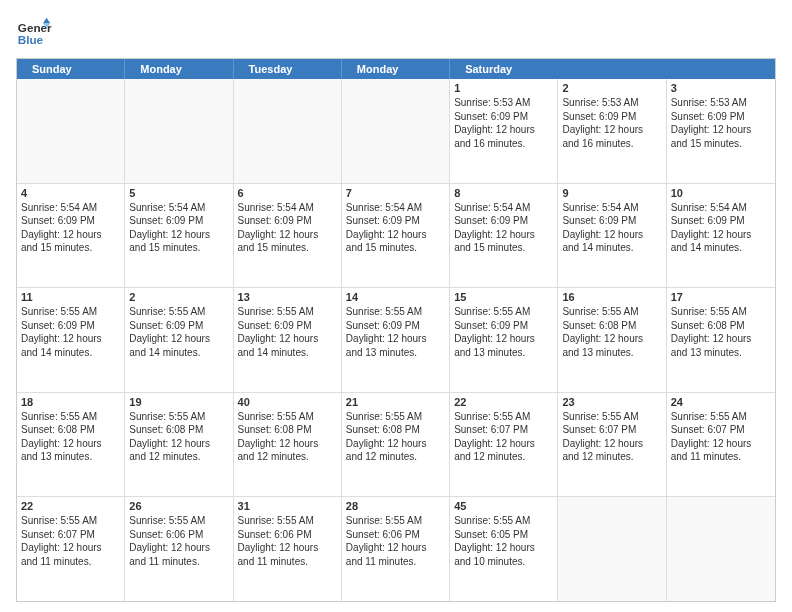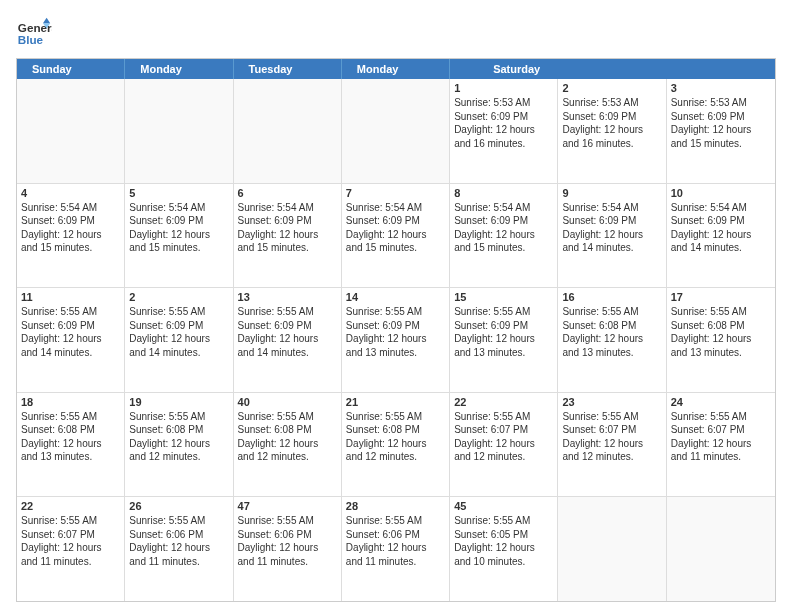--- a/index.html
+++ b/index.html
@@ -57,21 +57,21 @@
       background: #3a7abf;
     }
     .cal-header-cell {
       color: #fff;
       font-size: 11px;
       font-weight: bold;
       padding: 4px 15px;
       border-right: 1px solid #5a9ad0;
       text-align: left;
     }
-    .cal-header-cell:last-child { border-right: none; margin-left: 28px; }
+    .cal-header-cell:last-child { border-right: none; }
     .cal-body {
       flex: 1;
       display: flex;
       flex-direction: column;
     }
     .cal-row {
       display: grid;
       grid-template-columns: repeat(7, 1fr);
       flex: 1;
       border-top: 1px solid #ddd;
@@ -317,21 +317,21 @@
 and 11 minutes.</div>
           </div>
           <div class="cal-cell">
             <div class="day-num">26</div>
             <div class="cell-text" style="white-space: pre-line;">Sunrise: 5:55 AM
 Sunset: 6:06 PM
 Daylight: 12 hours
 and 11 minutes.</div>
           </div>
           <div class="cal-cell">
-            <div class="day-num">47</div>
+            <div class="day-num">31</div>
             <div class="cell-text" style="white-space: pre-line;">Sunrise: 5:55 AM
 Sunset: 6:06 PM
 Daylight: 12 hours
 and 11 minutes.</div>
           </div>
           <div class="cal-cell">
             <div class="day-num">28</div>
             <div class="cell-text" style="white-space: pre-line;">Sunrise: 5:55 AM
 Sunset: 6:06 PM
 Daylight: 12 hours

